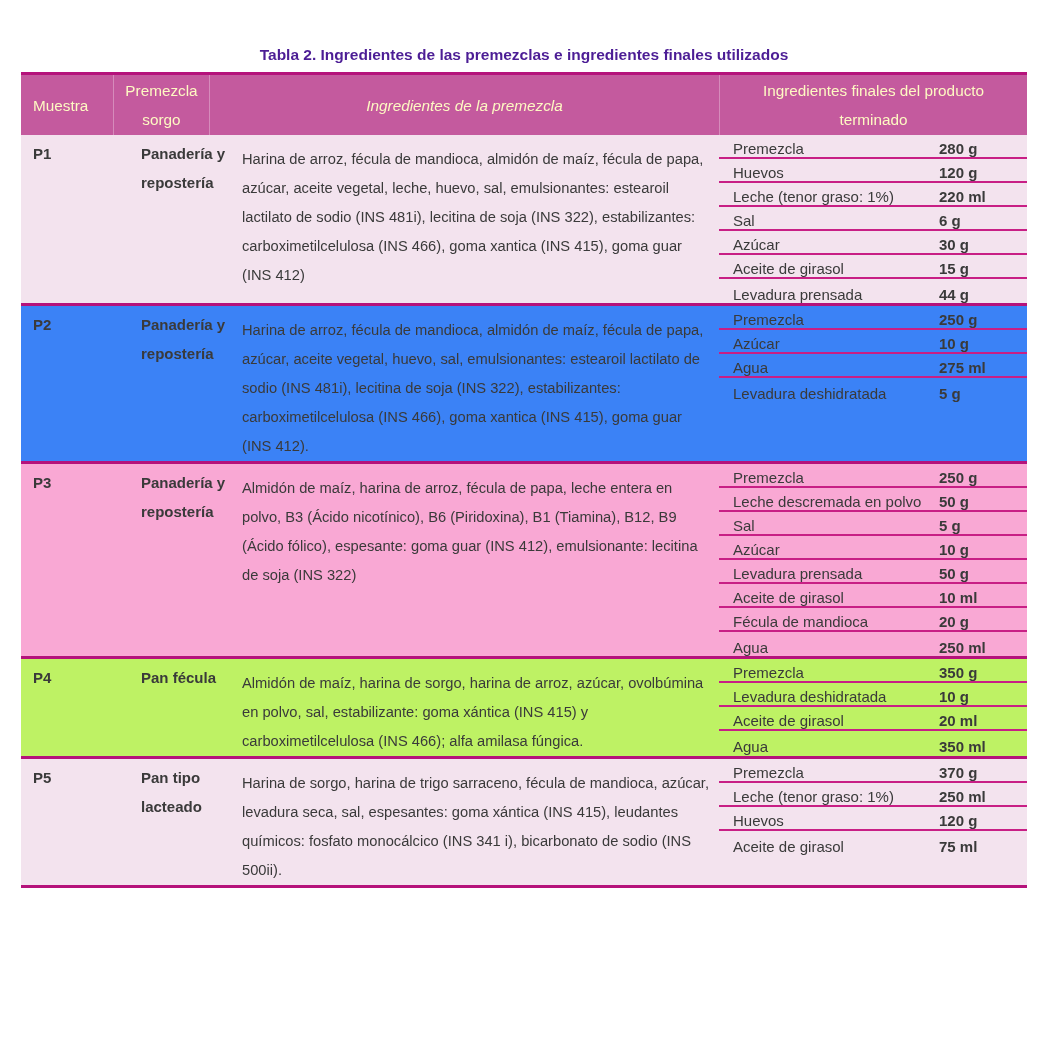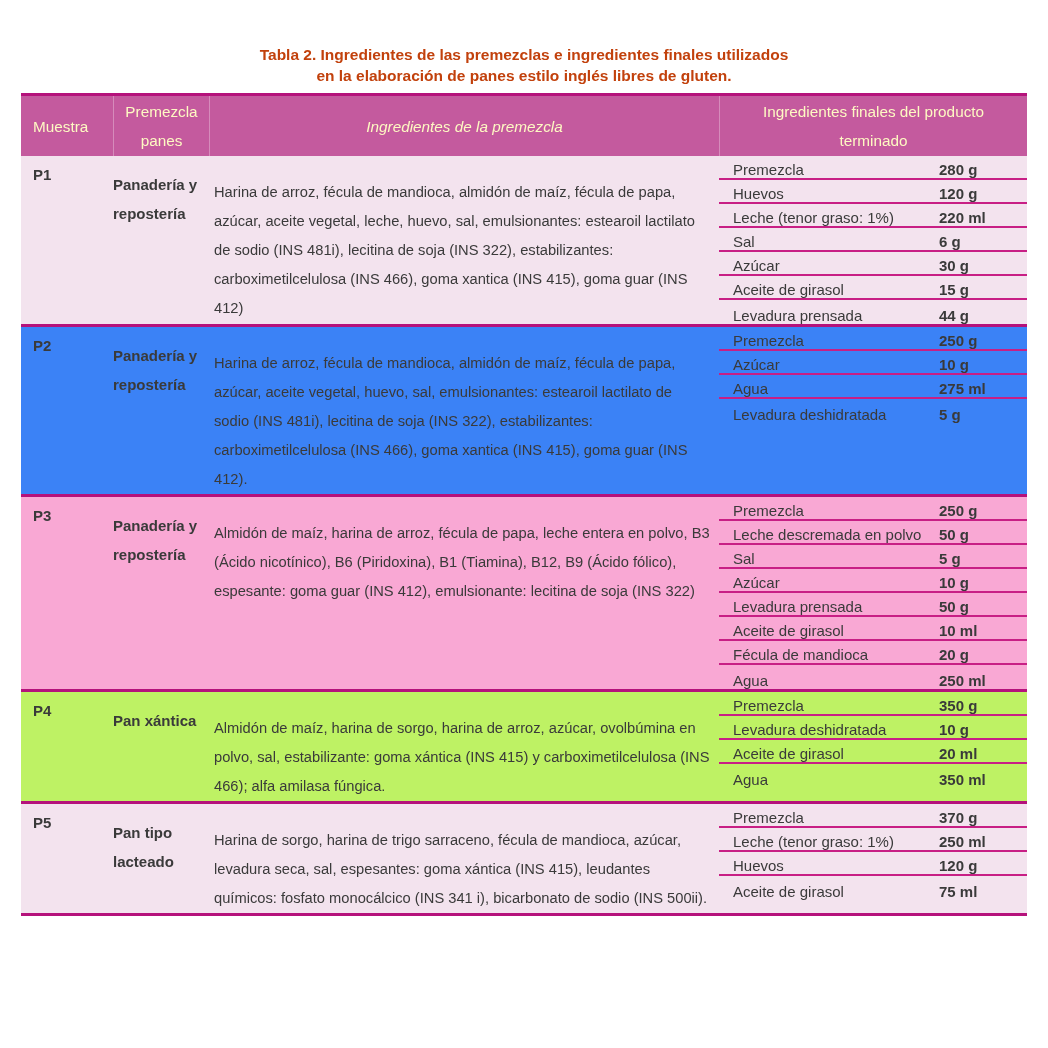--- a/index.html
+++ b/index.html
@@ -9,21 +9,21 @@
     color:#3a3a3a;
     position:relative;
     overflow:hidden;
   }
   .title-block{
     padding-top:44px;
     text-align:center;
     font-weight:bold;
     font-size:15.5px;
     line-height:21px;
-    color:#c2410c;
+    color:#4c1d95;
   }
   .tbl{
     width:1006px;
     margin:7px auto 0 auto;
     border-top:3px solid var(--line-thick,#b5127b);
     border-bottom:3px solid var(--line-thick,#b5127b);
   }
   .thead{
     display:flex;
     background:var(--header-bg,#c45a9e);
@@ -35,44 +35,43 @@
   .th{display:flex;align-items:center;box-sizing:border-box;}
   .th + .th{border-left:1px solid rgba(255,255,255,0.30);}
   .th-muestra{width:92px;padding-left:12px;}
   .th-para{width:96px;justify-content:center;text-align:center;}
   .th-ingr{flex:1;justify-content:center;text-align:center;font-style:italic;}
   .th-fin{width:308px;justify-content:center;text-align:center;padding:0 20px;}
   .section{display:flex;overflow:hidden;}
   .section + .section{border-top:3px solid var(--line-thick,#b5127b);}
   .col{box-sizing:border-box;}
   .col-muestra{width:92px;padding:10px 0 0 12px;font-weight:bold;font-size:15px;}
-  .col-para{width:96px;padding-top:14px;font-weight:bold;font-size:15px;line-height:29px;}
-  .col-ingr{flex:1;padding:22px 8px 0 5px;font-size:14.7px;line-height:29px;}
+  .col-para{width:96px;padding-top:4px;font-weight:bold;font-size:15px;line-height:29px;margin-left:28px;}
+  .col-ingr{flex:1;padding:10px 8px 0 5px;font-size:14.7px;line-height:29px;}
   .col-fin{width:308px;font-size:15px;}
   .fin-row{
     display:flex;align-items:flex-end;
     height:24px;box-sizing:border-box;
     border-bottom:2px solid var(--line-thin,#c81f85);
   }
   .fin-row:last-child{border-bottom:none;}
   .fin-name{flex:1;padding-left:14px;}
   .fin-amt{width:88px;font-weight:bold;}
 </style>
 </head>
 <body>
 
 <div class="title-block">
   <div>Tabla 2. Ingredientes de las premezclas e ingredientes finales utilizados</div>
-  <div>en la elaboración de panes estilo inglés libres de gluten.</div>
 </div>
 
 <div class="tbl">
   <div class="thead">
     <div class="th th-muestra">Muestra</div>
-    <div class="th th-para">Premezcla panes</div>
+    <div class="th th-para">Premezcla sorgo</div>
     <div class="th th-ingr">Ingredientes de la premezcla</div>
     <div class="th th-fin">Ingredientes finales del producto terminado</div>
   </div>
   <div id="table-body">
       <div class="section" style="background: rgb(243, 227, 238);">
         <div class="col col-muestra">P1</div>
         <div class="col col-para">Panadería y repostería</div>
         <div class="col col-ingr">Harina de arroz, fécula de mandioca, almidón de maíz, fécula de papa, azúcar, aceite vegetal, leche, huevo, sal, emulsionantes: estearoil lactilato de sodio (INS 481i), lecitina de soja (INS 322), estabilizantes: carboximetilcelulosa (INS 466), goma xantica (INS 415), goma guar (INS 412)</div>
         <div class="col col-fin">
           <div class="fin-row">
@@ -162,21 +161,21 @@
             <div class="fin-amt">20 g</div>
           </div>
           <div class="fin-row">
             <div class="fin-name">Agua</div>
             <div class="fin-amt">250 ml</div>
           </div>
         </div>
       </div>
       <div class="section" style="background: #bef264;">
         <div class="col col-muestra">P4</div>
-        <div class="col col-para">Pan xántica</div>
+        <div class="col col-para">Pan fécula</div>
         <div class="col col-ingr">Almidón de maíz, harina de sorgo, harina de arroz, azúcar, ovolbúmina en polvo, sal, estabilizante: goma xántica (INS 415) y carboximetilcelulosa (INS 466); alfa amilasa fúngica.</div>
         <div class="col col-fin">
           <div class="fin-row">
             <div class="fin-name">Premezcla</div>
             <div class="fin-amt">350 g</div>
           </div>
           <div class="fin-row">
             <div class="fin-name">Levadura deshidratada</div>
             <div class="fin-amt">10 g</div>
           </div>

